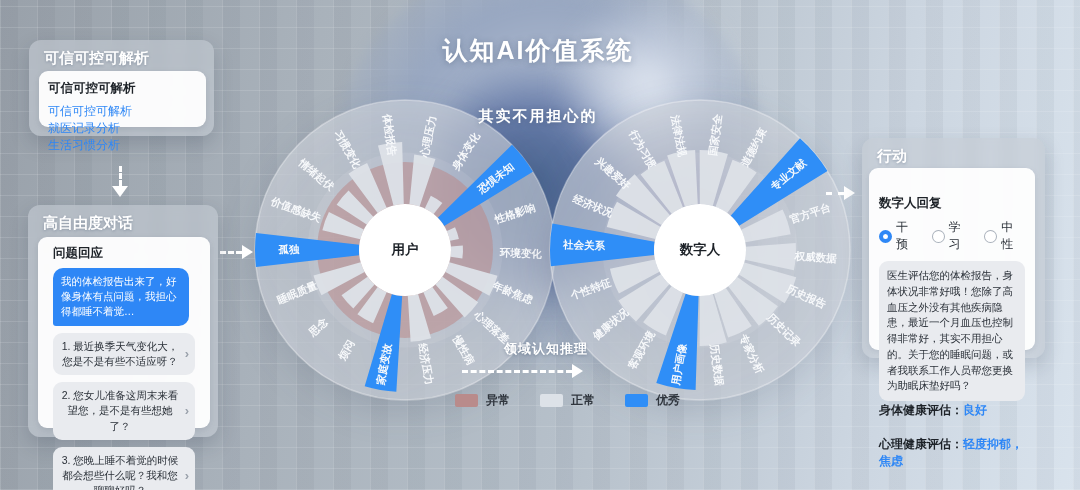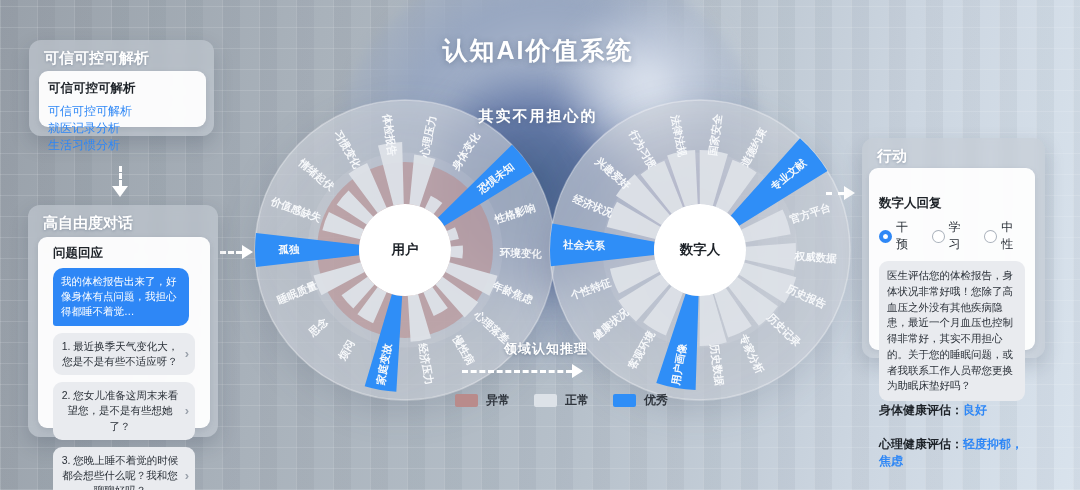--- a/index.html
+++ b/index.html
@@ -81,21 +81,21 @@
   .varrow{position:absolute;display:flex;flex-direction:column;align-items:center;z-index:35;}
   .varrow .dash{border-left:3px dashed #fff;height:20px;}
   .varrow .head{width:0;height:0;border-top:11px solid #fff;border-left:8px solid transparent;border-right:8px solid transparent;}
 
   #reasoning{position:absolute;left:462px;top:340px;z-index:35;}
   #reasoning .lbl{color:#fff;font-size:13px;font-weight:bold;letter-spacing:1px;margin-left:42px;
     text-shadow:0 1px 3px rgba(40,60,90,.35);}
   #reasoning .harrow{position:relative;margin-top:6px;}
 
   
-  #legend{position:absolute;left:455px;top:392px;display:flex;gap:24px;align-items:center;z-index:35;}
+  #legend{position:absolute;left:455px;top:392px;display:flex;gap:30px;align-items:center;z-index:35;}
   .legend-item{display:flex;align-items:center;gap:8px;}
   .legend-swatch{width:23px;height:13px;border-radius:2px;display:inline-block;}
   .legend-label{font-size:12px;color:#30363e;font-weight:bold;}
 </style>
 </head>
 <body>
 
 <div class="bg-layer tiles"></div>
 <div class="bg-layer sphere"></div>
 <div class="bg-layer sphere-core"></div>

